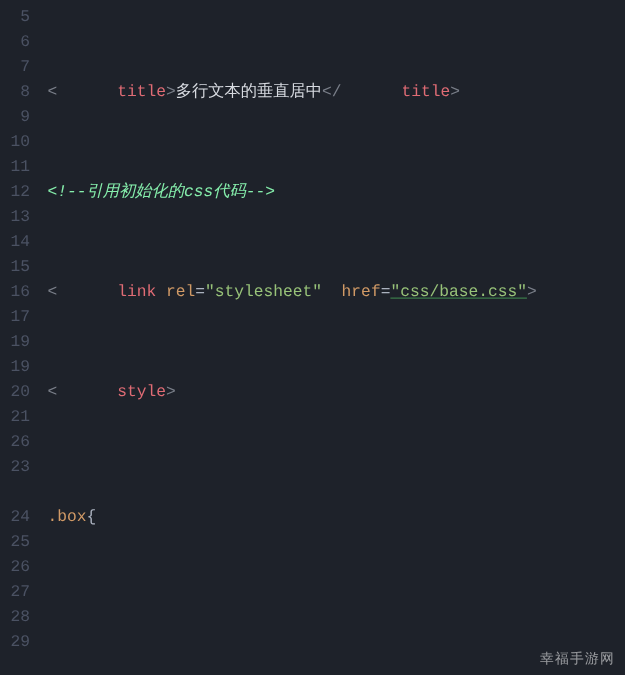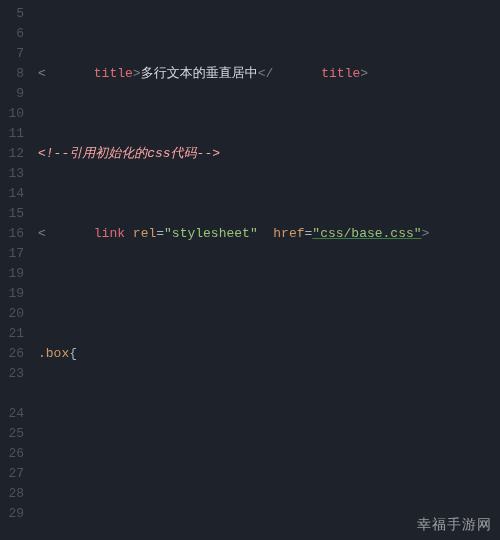--- a/index.html
+++ b/index.html
@@ -36,32 +36,32 @@
     white-space: pre;
     overflow: hidden;
   }
   .line { height: 20px; display: block; }
 
   
   .tag-br   { color: #7a7f89; }      
   .tag-name { color: #e06c75; margin-left: 48px; }      
   .attr-nm  { color: #d19a66; margin-top: 28px; }      
   .attr-val { color: #98c379; }      
-  .comment  { color: #fca5a5; font-style: italic; margin-top: 25px; }
+  .comment  { color: #86efac; font-style: italic; margin-top: 25px; }
   .selector { color: #d19a66; margin-top: 32px; }      
   .punct    { color: #abb2bf; }      
   .text     { color: #d7dae0; }      
   .underline{ text-decoration: underline; text-decoration-color: #3b7a4a; }
 
   .watermark {
     position: absolute;
     right: 8px;
     bottom: 6px;
     color: rgba(255,255,255,0.55);
-    font-size: 14px;
+    font-size: 11px;
     font-family: "Microsoft YaHei", sans-serif;
     letter-spacing: 1px;
   }
   .i5  { padding-left: 0px; }
 </style>
 </head>
 <body>
 
 <div class="editor">
   <div class="gutter">
@@ -96,20 +96,21 @@
   </div>
 
   <div class="code">
 
     <span class="line i5"><span class="tag-br">&lt;</span><span class="tag-name">title</span><span class="tag-br">&gt;</span><span class="text">多行文本的垂直居中</span><span class="tag-br">&lt;/</span><span class="tag-name">title</span><span class="tag-br">&gt;</span></span>
 
     <span class="line i5"><span class="comment">&lt;!--引用初始化的css代码--&gt;</span></span>
 
     <span class="line i5"><span class="tag-br">&lt;</span><span class="tag-name">link</span> <span class="attr-nm">rel</span><span class="punct">=</span><span class="attr-val">"stylesheet"</span>  <span class="attr-nm">href</span><span class="punct">=</span><span class="attr-val underline">"css/base.css"</span><span class="tag-br">&gt;</span></span>
 
+    <span class="line i5"><span class="tag-br">&lt;</span><span class="tag-name">style</span><span class="tag-br">&gt;</span></span>
 
 
     <span class="line i5"><span class="selector">.box</span><span class="punct">{</span></span>
 
     
 
     
 
     
 

